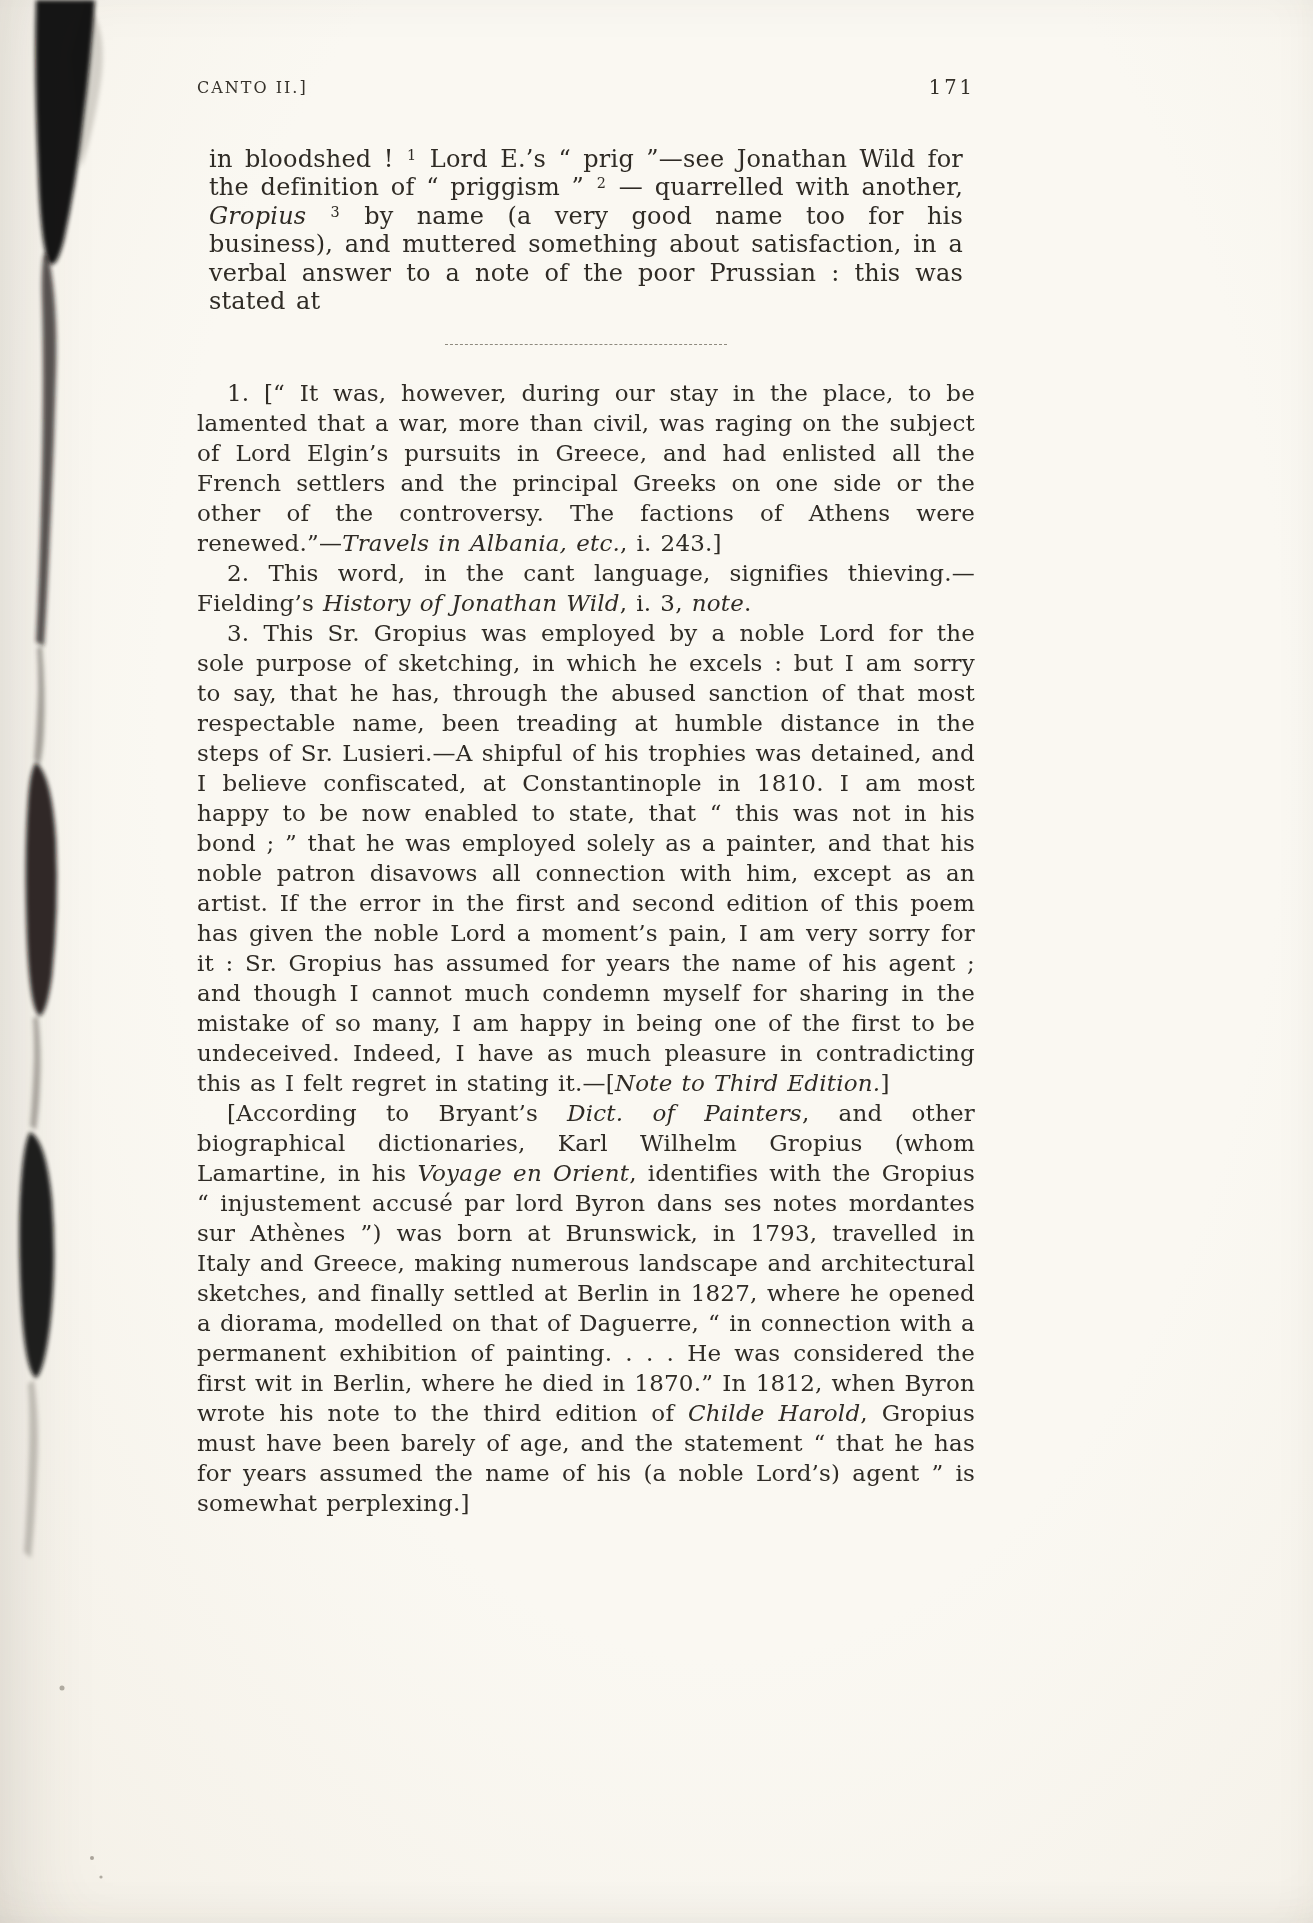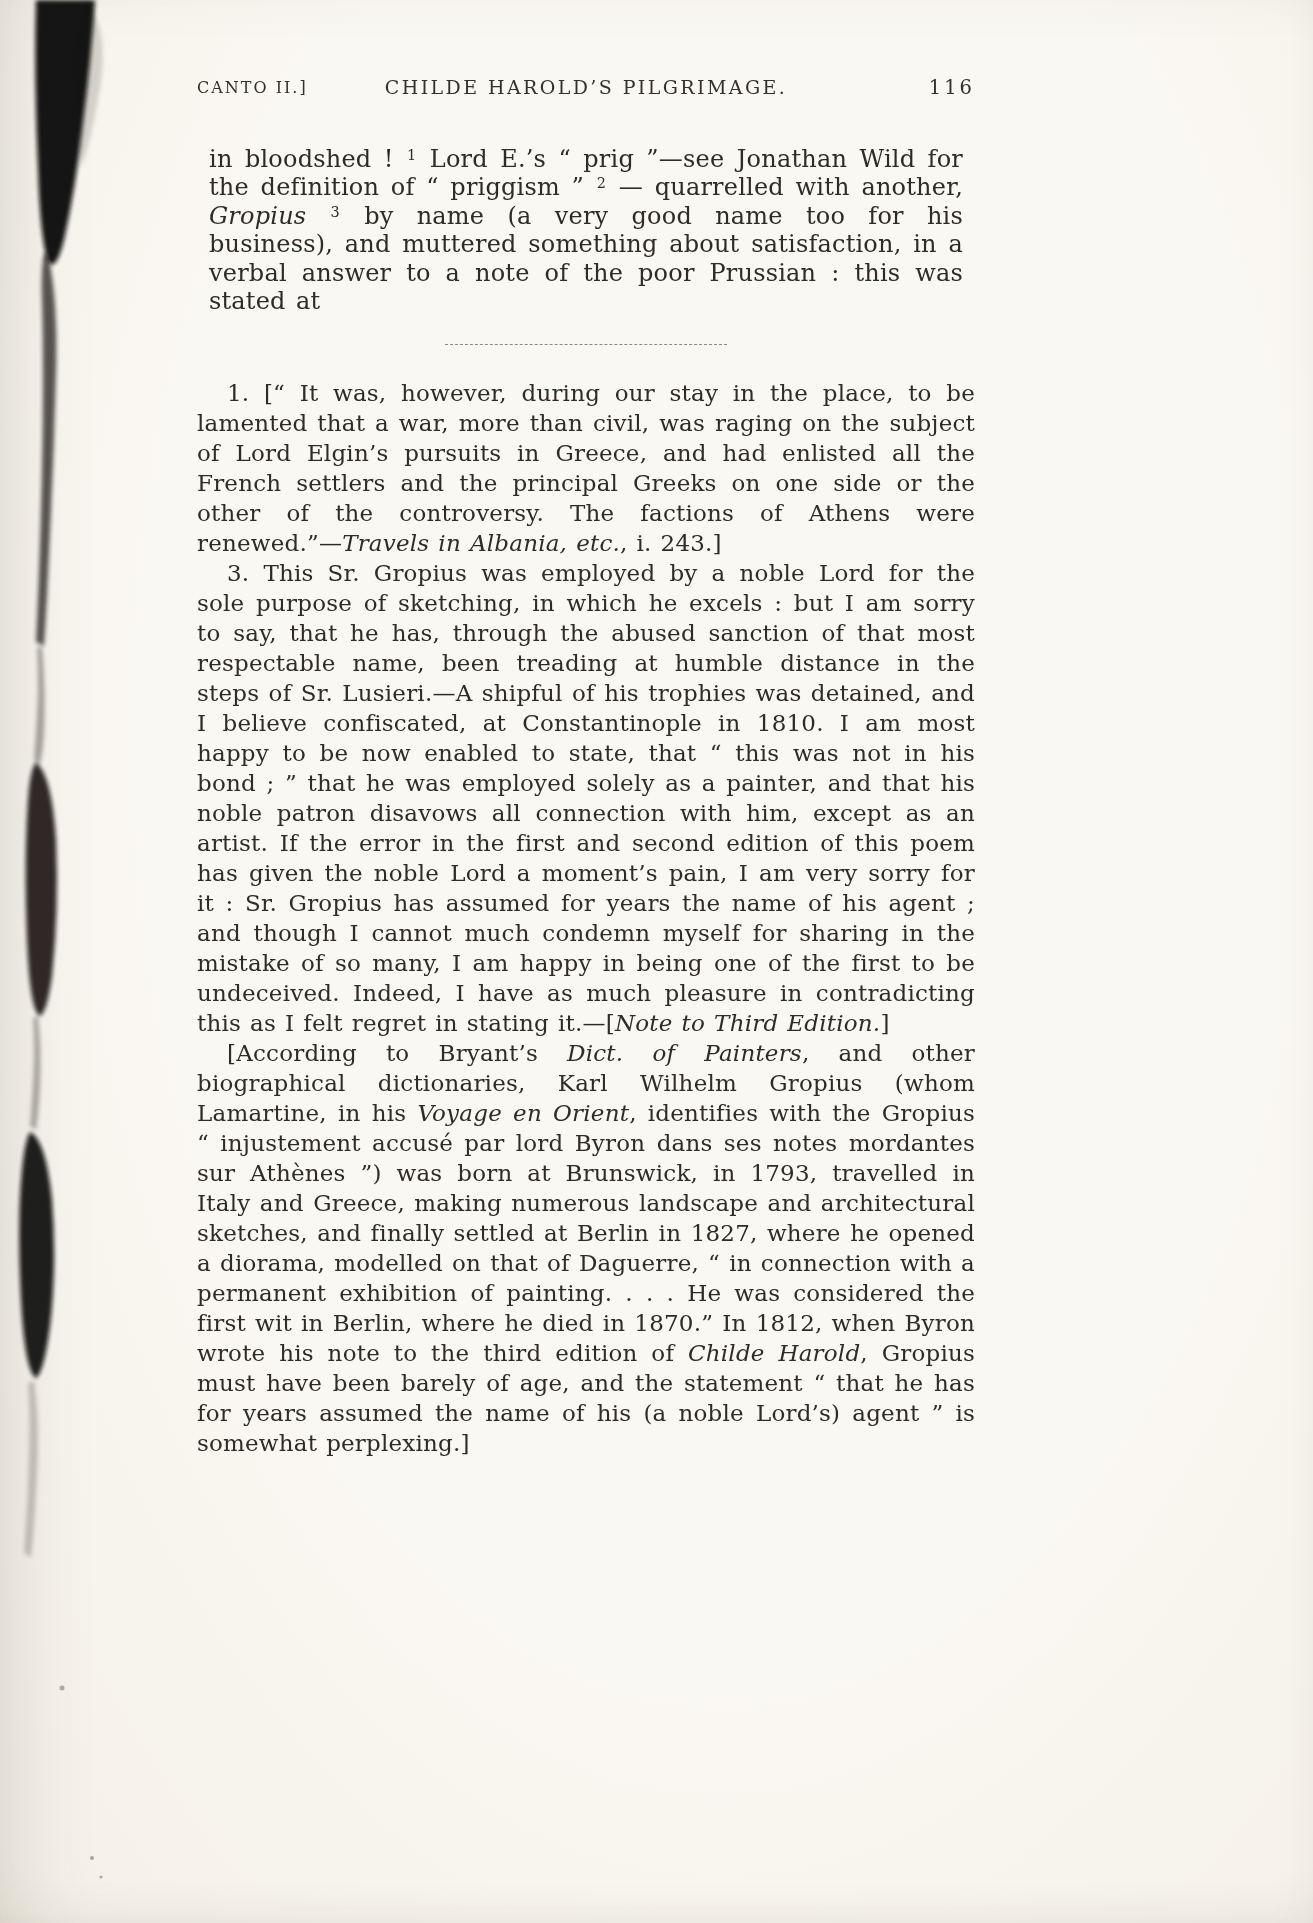--- a/index.html
+++ b/index.html
@@ -121,32 +121,32 @@
     <path d="M36 762 Q52 776 56 840 Q59 910 52 976 Q47 1012 40 1016 Q30 1012 27 940 Q24 858 28 800 Q30 770 36 762 Z" fill="#12100e" opacity="0.88" filter="url(#soft)"></path>
     <path d="M38 1016 Q42 1050 40 1086 Q39 1112 36 1130 L30 1126 Q33 1090 34 1058 Q34 1032 33 1018 Z" fill="#3a362f" opacity="0.38" filter="url(#soft)"></path>
     <path d="M30 1132 Q46 1140 52 1200 Q57 1266 50 1326 Q44 1372 36 1378 Q25 1372 21 1300 Q17 1220 22 1170 Q25 1140 30 1132 Z" fill="#0e0d0b" opacity="0.92" filter="url(#soft)"></path>
     <path d="M34 1380 Q40 1422 37 1472 Q35 1522 31 1558 L24 1552 Q28 1500 29 1452 Q30 1410 28 1384 Z" fill="#4a453c" opacity="0.28" filter="url(#soft)"></path>
     <circle cx="62" cy="1688" r="2.5" fill="#6b655a" opacity="0.5"></circle>
     <circle cx="92" cy="1858" r="2" fill="#6b655a" opacity="0.55"></circle>
     <circle cx="101" cy="1877" r="1.6" fill="#6b655a" opacity="0.5"></circle>
   </svg>
 
   <header class="running-head">
-    <span class="rh-center">CHILDE HAROLD’S PILGRIMAGE.</span>
     <span class="rh-left">CANTO II.]</span>
-    <span class="rh-right">116</span>
+    <span class="rh-right">171</span>
   </header>
 
   <main class="text-block">
 
     <p class="body-text"><span>in bloodshed ! </span><sup>1</sup><span>  Lord E.’s “ prig ”—see Jonathan Wild for the definition of “ priggism ” </span><sup>2</sup><span> — quarrelled with another, </span><span class="it">Gropius</span><span> </span><sup>3</sup><span> by name (a very good name too for his business), and muttered something about satisfaction, in a verbal answer to a note of the poor Prussian : this was stated at</span></p>
 
     <div class="footnote-rule"></div>
 
     <section class="footnotes">
       <p class="footnote"><span>1. [“ It was, however, during our stay in the place, to be lamented that a war, more than civil, was raging on the subject of Lord Elgin’s pursuits in Greece, and had enlisted all the French settlers and the principal Greeks on one side or the other of the controversy.  The factions of Athens were renewed.”—</span><span class="it">Travels in Albania, etc.</span><span>, i. 243.]</span></p>
+      <p class="footnote"><span>2. This word, in the cant language, signifies thieving.—Fielding’s </span><span class="it">History of Jonathan Wild</span><span>, i. 3, </span><span class="it">note</span><span>.</span></p>
       <p class="footnote"><span>3. This Sr. Gropius was employed by a noble Lord for the sole purpose of sketching, in which he excels : but I am sorry to say, that he has, through the abused sanction of that most respectable name, been treading at humble distance in the steps of Sr. Lusieri.—A shipful of his trophies was detained, and I believe confiscated, at Constantinople in 1810.  I am most happy to be now enabled to state, that “ this was not in his bond ; ” that he was employed solely as a painter, and that his noble patron disavows all connection with him, except as an artist.  If the error in the first and second edition of this poem has given the noble Lord a moment’s pain, I am very sorry for it : Sr. Gropius has assumed for years the name of his agent ; and though I cannot much condemn myself for sharing in the mistake of so many, I am happy in being one of the first to be undeceived.  Indeed, I have as much pleasure in contradicting this as I felt regret in stating it.—[</span><span class="it">Note to Third Edition.</span><span>]</span></p>
       <p class="footnote"><span>[According to Bryant’s </span><span class="it">Dict. of Painters</span><span>, and other biographical dictionaries, Karl Wilhelm Gropius (whom Lamartine, in his </span><span class="it">Voyage en Orient</span><span>, identifies with the Gropius “ injustement accusé par lord Byron dans ses notes mordantes sur Athènes ”) was born at Brunswick, in 1793, travelled in Italy and Greece, making numerous landscape and architectural sketches, and finally settled at Berlin in 1827, where he opened a diorama, modelled on that of Daguerre, “ in connection with a permanent exhibition of painting. . . . He was considered the first wit in Berlin, where he died in 1870.”  In 1812, when Byron wrote his note to the third edition of </span><span class="it">Childe Harold</span><span>, Gropius must have been barely of age, and the statement “ that he has for years assumed the name of his (a noble Lord’s) agent ” is somewhat perplexing.]</span></p>
     </section>
 
   </main>
 
 </div>
 
 </body></html>

